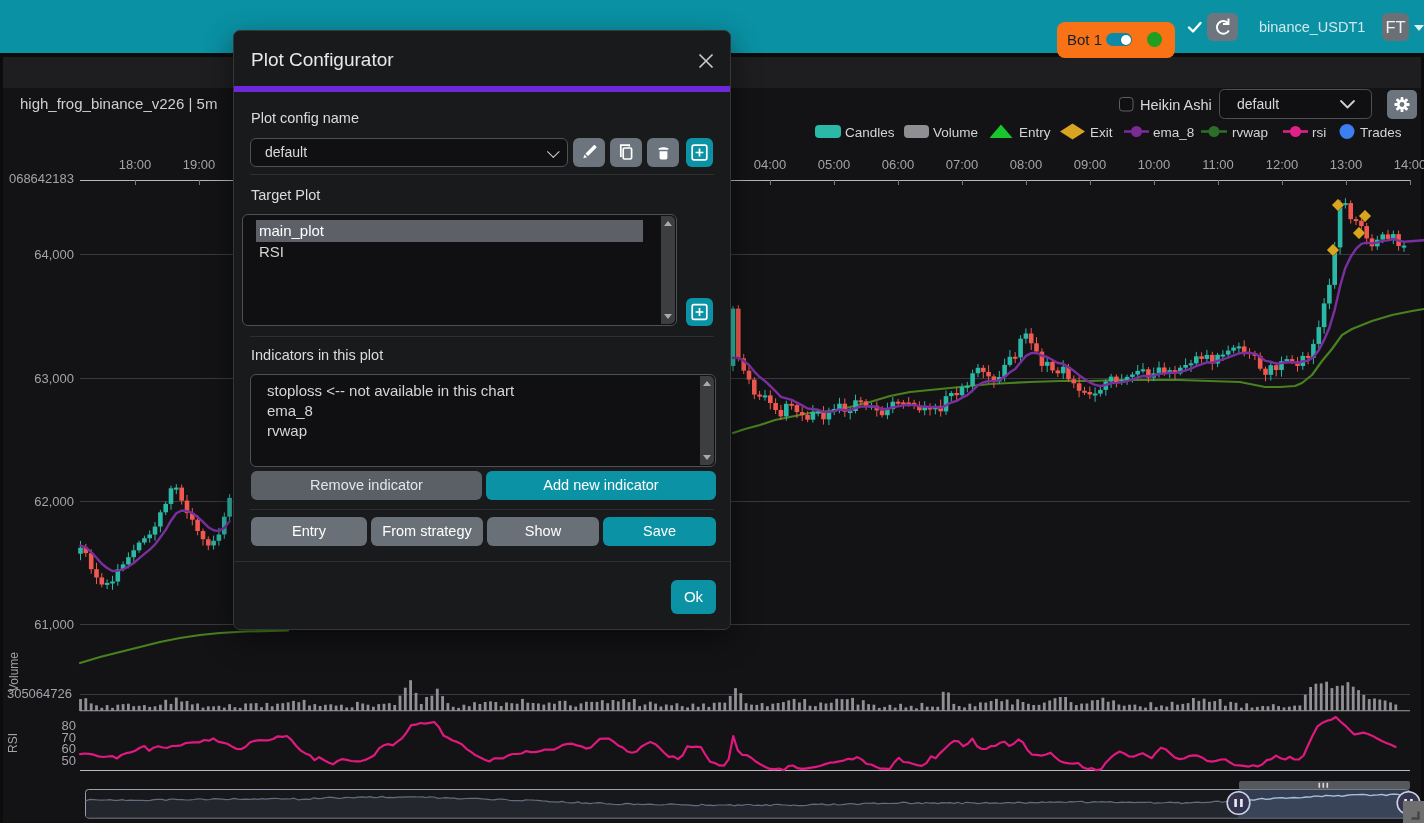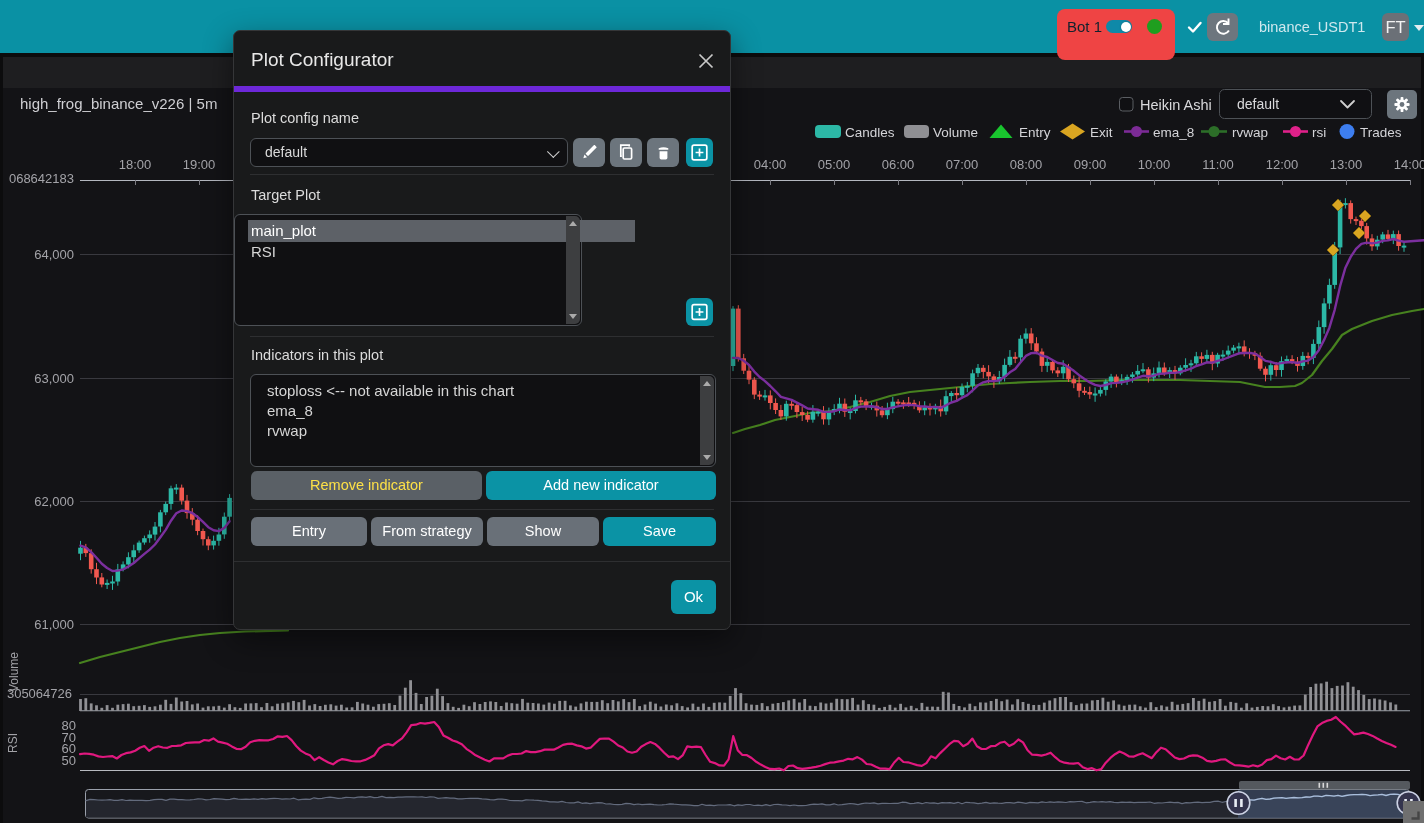--- a/index.html
+++ b/index.html
@@ -1,18 +1,18 @@
 <!DOCTYPE html>
 <html><head><meta charset="utf-8"><style>
 * { margin:0; padding:0; box-sizing:border-box; }
 html,body { width:1424px; height:823px; background:#0b0b0c; overflow:hidden;
   font-family:"Liberation Sans", sans-serif; }
 #stage { position:relative; width:1424px; height:823px; }
 .navbar { position:absolute; left:0; top:0; width:1424px; height:53px; background:#0a91a4; }
-.botbox { position:absolute; left:1057px; top:9px; width:118px; height:51px; background:#ef4444; border-radius:8px; }
+.botbox { position:absolute; left:1057px; top:22px; width:118px; height:36px; background:#f97316; border-radius:8px; }
 .botbox .lbl { position:absolute; left:10px; top:9px; font-size:15px; color:#10222e; }
 .toggle { position:absolute; left:49px; top:11px; width:26px; height:13px; background:#0f89a8; border-radius:7px; }
 .toggle .knob { position:absolute; right:1px; top:1.5px; width:10px; height:10px; background:#fff; border-radius:50%; box-shadow:0 0 2px rgba(0,0,0,.3); }
 .gdot { position:absolute; left:90px; top:10px; width:15px; height:15px; background:#1f9e1f; border-radius:50%; }
 .rldbtn { position:absolute; left:1207px; top:13px; width:31px; height:28px; background:#6d767e; border-radius:6px; }
 .botname { position:absolute; left:1259px; top:18.5px; font-size:14.5px; color:#cfe8ee;text-align:right; }
 .ftbadge { position:absolute; left:1382px; top:13px; width:27px; height:28px; background:#6b7077; border-radius:6px; color:#f2f2f2; font-size:16.5px; text-align:center; line-height:28px; }
 .modal { position:absolute; left:233px; top:30px; width:498px; height:600px; background:#191a1b; border:1px solid #353638; border-radius:7px; box-shadow:0 10px 30px rgba(0,0,0,.45); }
 .modal .hd { position:absolute; left:0; top:0; width:100%; height:61px; border-bottom:6px solid #6d28d9; }
 .modal .hd h2 { position:absolute; left:17px; top:18px; font-size:19px; font-weight:normal; color:#e8e8e8; }
@@ -765,21 +765,21 @@
           <path d="M11.7 10.2 q4.8 -2.0 9.6 0 l0 1.6 l-9.6 0 Z" fill="#fff"></path>
           <path d="M12.6 13.2 h7.8 v6.6 q0 1.6 -1.6 1.6 h-4.6 q-1.6 0 -1.6 -1.6 Z" fill="#fff"></path>
         </svg></div>
   <div class="tealbtn" style="left:452px;top:107px;width:27px;height:29px">
     <svg width="27" height="29">
           <rect x="6.2" y="7.2" width="14.6" height="14.6" rx="1.8" fill="none" stroke="#fff" stroke-width="1.7"></rect>
           <path d="M13.5 10.6 V18.4 M9.6 14.5 H17.4" stroke="#fff" stroke-width="1.7"></path>
         </svg></div>
   <div class="hr" style="top:143px"></div>
   <div class="mlabel" style="left:17px;top:156px">Target Plot</div>
-  <div class="listbox" style="left:0;top:183px;width:348px;height:112px">
+  <div class="listbox" style="left:8px;top:183px;width:435px;height:112px">
     <div style="position:absolute;left:13px;top:5px;width:387px;height:22px;background:#5d6167;color:#fff;font-size:15px;padding:2px 0 0 3px">main_plot</div>
     <div style="position:absolute;left:16px;top:28px;color:#d5d5d5;font-size:15px">RSI</div>
     <div class="sbar">
           <div class="up"></div>
           <div class="dn"></div>
         </div>
   </div>
   <div class="tealbtn" style="left:452px;top:267px;width:27px;height:28px">
     <svg width="27" height="28">
           <rect x="6.2" y="6.7" width="14.6" height="14.6" rx="1.8" fill="none" stroke="#fff" stroke-width="1.7"></rect>
@@ -789,21 +789,21 @@
   <div class="mlabel" style="left:17px;top:316px">Indicators in this plot</div>
   <div class="listbox" style="left:16px;top:343px;width:466px;height:93px">
     <div style="position:absolute;left:16px;top:7px;color:#d5d5d5;font-size:15px">stoploss &lt;-- not available in this chart</div>
     <div style="position:absolute;left:16px;top:27px;color:#d5d5d5;font-size:15px">ema_8</div>
     <div style="position:absolute;left:16px;top:47px;color:#d5d5d5;font-size:15px">rvwap</div>
     <div class="sbar">
           <div class="up"></div>
           <div class="dn"></div>
         </div>
   </div>
-  <div class="btn" style="left:17px;top:440px;width:231px;height:29px;background:#5a6066;color:#fde047;line-height:29px">Remove indicator</div>
+  <div class="btn" style="left:17px;top:440px;width:231px;height:29px;background:#5a6066;color:#e5e5e5;line-height:29px">Remove indicator</div>
   <div class="tealbtn" style="left:252px;top:440px;width:230px;height:29px;line-height:29px;font-size:14.5px">Add new indicator</div>
   <div class="hr" style="top:478px"></div>
   <div class="btn" style="left:17px;top:486px;width:116px;height:29px;line-height:29px">Entry</div>
   <div class="btn" style="left:137px;top:486px;width:112px;height:29px;line-height:29px">From strategy</div>
   <div class="btn" style="left:253px;top:486px;width:112px;height:29px;line-height:29px">Show</div>
   <div class="tealbtn" style="left:369px;top:486px;width:113px;height:29px;line-height:29px;font-size:14.5px">Save</div>
   <div class="hr" style="top:530px;left:0;right:0"></div>
   <div class="tealbtn" style="left:437px;top:549px;width:45px;height:34px;line-height:34px;font-size:15px">Ok</div>
 </div>
 </div>

